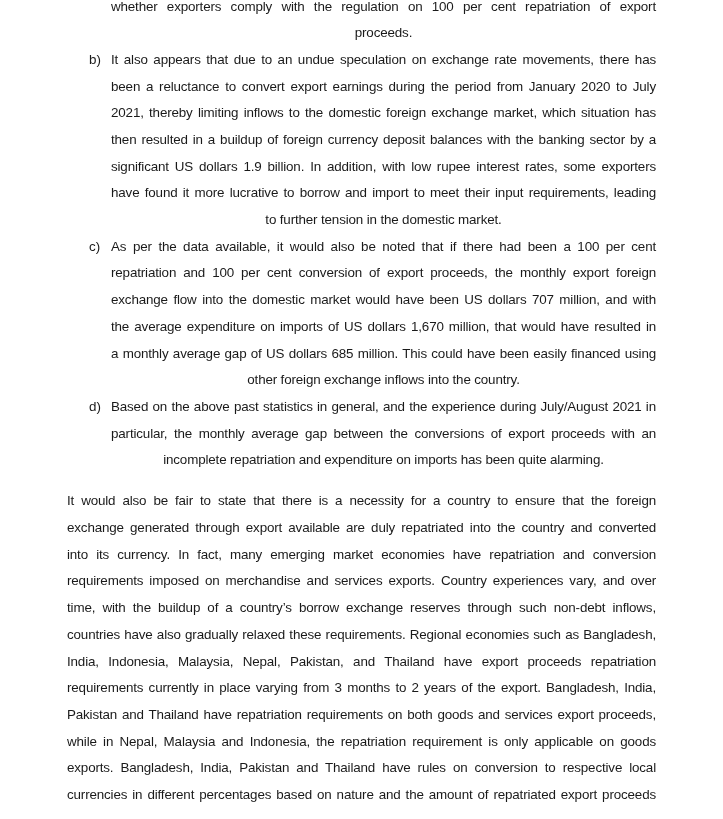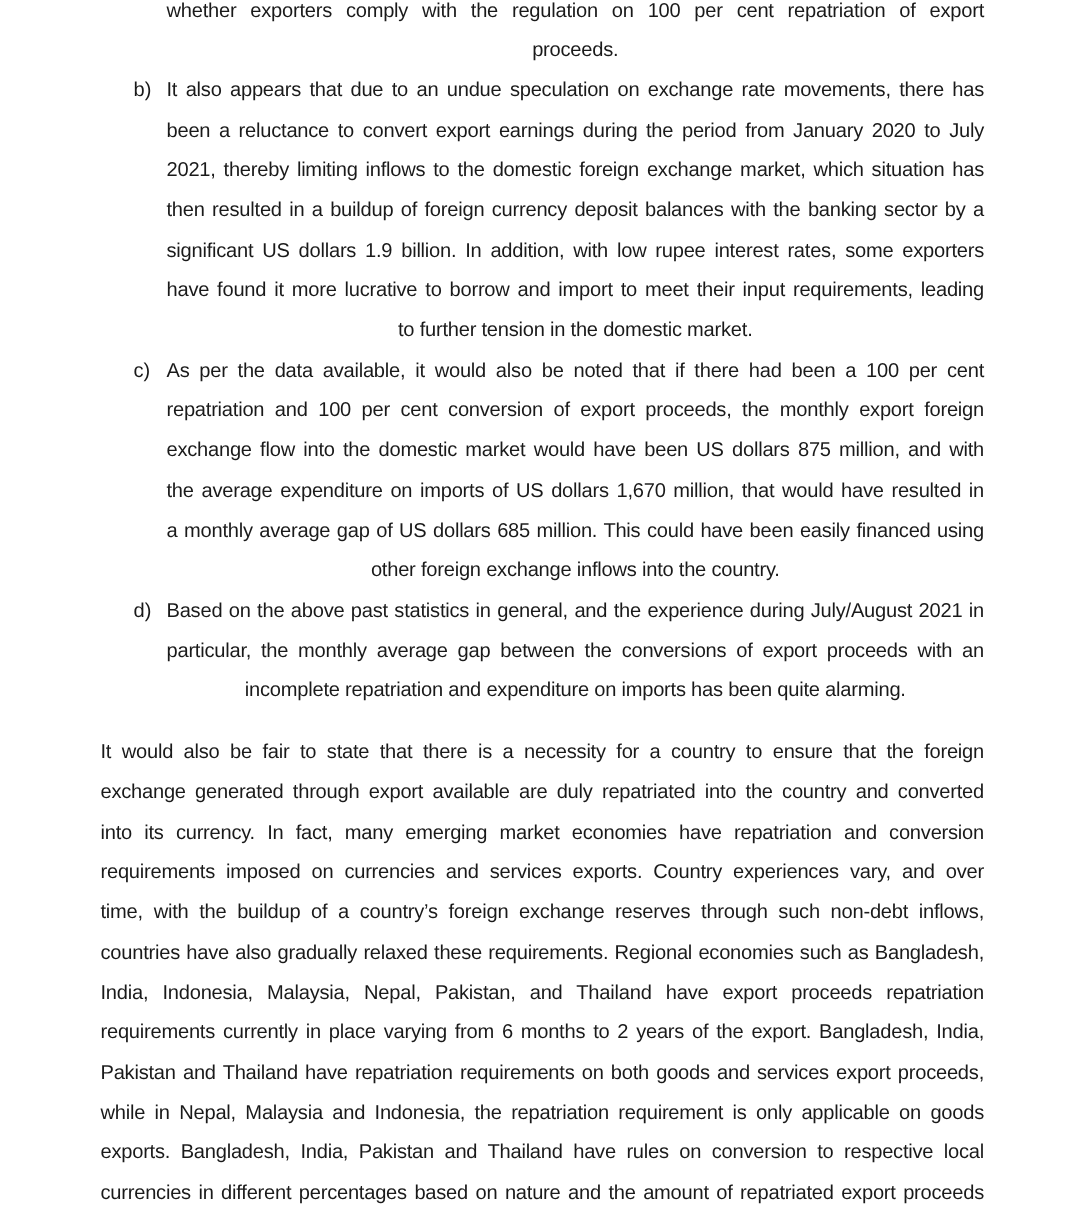--- a/index.html
+++ b/index.html
@@ -64,41 +64,41 @@
     <div class="line list-line just" style="top:130px">then resulted in a buildup of foreign currency deposit balances with the banking sector by a</div>
     <div class="line list-line just" style="top:157px">significant US dollars 1.9 billion. In addition, with low rupee interest rates, some exporters</div>
     <div class="line list-line just" style="top:183px">have found it more lucrative to borrow and import to meet their input requirements, leading</div>
     <div class="line list-line" style="top:210px">to further tension in the domestic market.</div>
   </div>
 
   <div>
     <div class="marker" style="top:237px">c)</div>
     <div class="line list-line just" style="top:237px">As per the data available, it would also be noted that if there had been a 100 per cent</div>
     <div class="line list-line just" style="top:263px">repatriation and 100 per cent conversion of export proceeds, the monthly export foreign</div>
-    <div class="line list-line just" style="top:290px">exchange flow into the domestic market would have been US dollars 875 million, and with</div>
+    <div class="line list-line just" style="top:290px">exchange flow into the domestic market would have been US dollars 707 million, and with</div>
     <div class="line list-line just" style="top:317px">the average expenditure on imports of US dollars 1,670 million, that would have resulted in</div>
     <div class="line list-line just" style="top:344px">a monthly average gap of US dollars 685 million. This could have been easily financed using</div>
     <div class="line list-line" style="top:370px">other foreign exchange inflows into the country.</div>
   </div>
 
   <div>
     <div class="marker" style="top:397px">d)</div>
     <div class="line list-line just" style="top:397px">Based on the above past statistics in general, and the experience during July/August 2021 in</div>
     <div class="line list-line just" style="top:424px">particular, the monthly average gap between the conversions of export proceeds with an</div>
     <div class="line list-line" style="top:450px">incomplete repatriation and expenditure on imports has been quite alarming.</div>
   </div>
 
   <div>
     <div class="line para-line just" style="top:491px">It would also be fair to state that there is a necessity for a country to ensure that the foreign</div>
     <div class="line para-line just" style="top:518px">exchange generated through export available are duly repatriated into the country and converted</div>
     <div class="line para-line just" style="top:545px">into its currency. In fact, many emerging market economies have repatriation and conversion</div>
-    <div class="line para-line just" style="top:571px">requirements imposed on currencies and services exports. Country experiences vary, and over</div>
-    <div class="line para-line just" style="top:598px">time, with the buildup of a country’s foreign exchange reserves through such non-debt inflows,</div>
+    <div class="line para-line just" style="top:571px">requirements imposed on merchandise and services exports. Country experiences vary, and over</div>
+    <div class="line para-line just" style="top:598px">time, with the buildup of a country’s borrow exchange reserves through such non-debt inflows,</div>
     <div class="line para-line just" style="top:625px">countries have also gradually relaxed these requirements. Regional economies such as Bangladesh,</div>
     <div class="line para-line just" style="top:652px">India, Indonesia, Malaysia, Nepal, Pakistan, and Thailand have export proceeds repatriation</div>
-    <div class="line para-line just" style="top:678px">requirements currently in place varying from 6 months to 2 years of the export. Bangladesh, India,</div>
+    <div class="line para-line just" style="top:678px">requirements currently in place varying from 3 months to 2 years of the export. Bangladesh, India,</div>
     <div class="line para-line just" style="top:705px">Pakistan and Thailand have repatriation requirements on both goods and services export proceeds,</div>
     <div class="line para-line just" style="top:732px">while in Nepal, Malaysia and Indonesia, the repatriation requirement is only applicable on goods</div>
     <div class="line para-line just" style="top:758px">exports. Bangladesh, India, Pakistan and Thailand have rules on conversion to respective local</div>
     <div class="line para-line just" style="top:785px">currencies in different percentages based on nature and the amount of repatriated export proceeds</div>
   </div>
 
 </div>
 
 </body></html>

